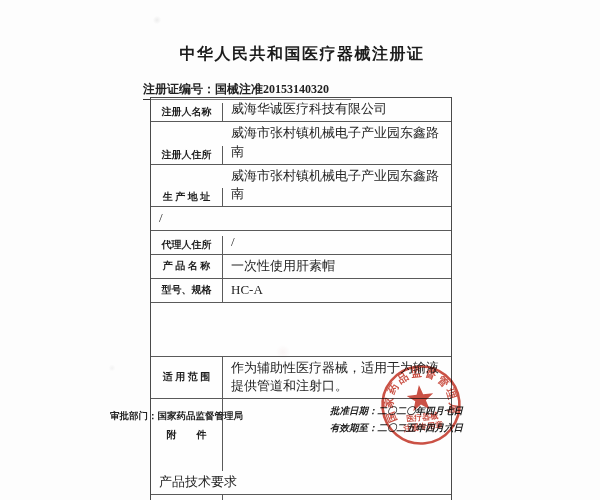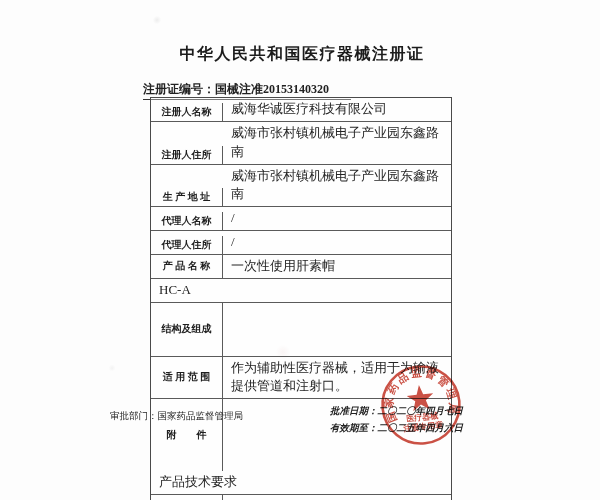--- a/index.html
+++ b/index.html
@@ -52,21 +52,21 @@
   }
   .r0,.r1,.r2,.r3,.r4{min-height:20px;align-items:flex-end;}
   .r5,.r6{min-height:21px;}
   .r7{min-height:53px;}
   .r8{min-height:31px;}
   .r9{min-height:18px;flex-direction:column;}
   .r10{min-height:21px;}
   .r11{min-height:35px;}
   .dept{
     position:absolute;top:410px;left:110px;
-    font-size:9.5px;font-weight:normal;color:#222;white-space:nowrap;
+    font-size:9.5px;font-weight:bold;color:#222;white-space:nowrap;
   }
   .dates{
     position:absolute;top:403px;left:330px;
     font-size:9.5px;font-weight:bold;color:#222;
     line-height:17px;white-space:nowrap;font-style:italic;
   }
   .seal{
     position:absolute;top:364px;left:380px;width:82px;height:82px;
     mix-blend-mode:multiply;opacity:.88;
     transform:rotate(-6deg);
@@ -88,36 +88,35 @@
     </div>
     <div class="row r1">
       <div class="cell label">注册人住所</div>
       <div class="cell value">威海市张村镇机械电子产业园东鑫路南</div>
     </div>
     <div class="row r2">
       <div class="cell label">生 产 地 址</div>
       <div class="cell value">威海市张村镇机械电子产业园东鑫路南</div>
     </div>
     <div class="row r3">
-      <div class="cell label">代理人名称</div>
       <div class="cell value">/</div>
     </div>
     <div class="row r4">
       <div class="cell label">代理人住所</div>
       <div class="cell value">/</div>
     </div>
     <div class="row r5">
       <div class="cell label">产 品 名 称</div>
       <div class="cell value">一次性使用肝素帽</div>
     </div>
     <div class="row r6">
+      <div class="cell label">型号、规格</div>
       <div class="cell value">HC-A</div>
     </div>
     <div class="row r7">
-      <div class="cell label">结构及组成</div>
     </div>
     <div class="row r8">
       <div class="cell label">适 用 范 围</div>
       <div class="cell value">作为辅助性医疗器械，适用于为输液提供管道和注射口。</div>
     </div>
     <div class="row r9">
       <div class="cell label">附　　件</div>
       <div class="cell value">产品技术要求</div>
     </div>
     <div class="row r10">

